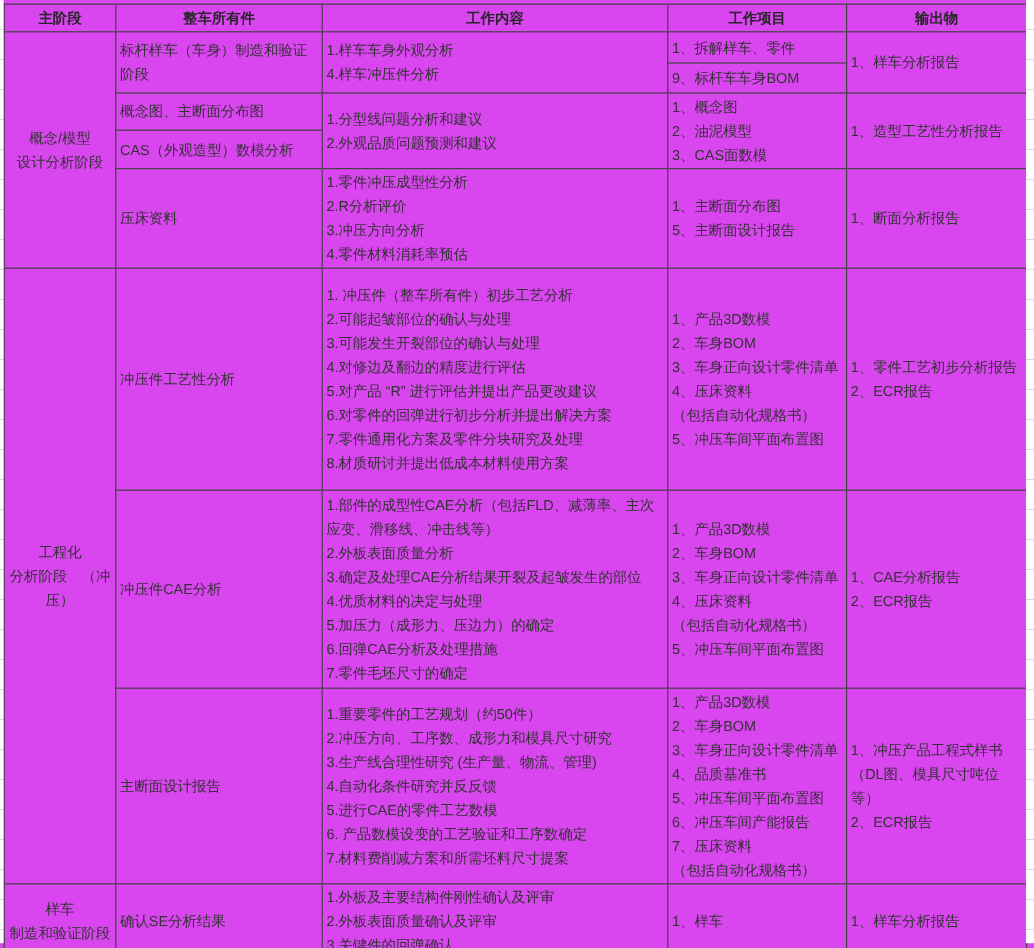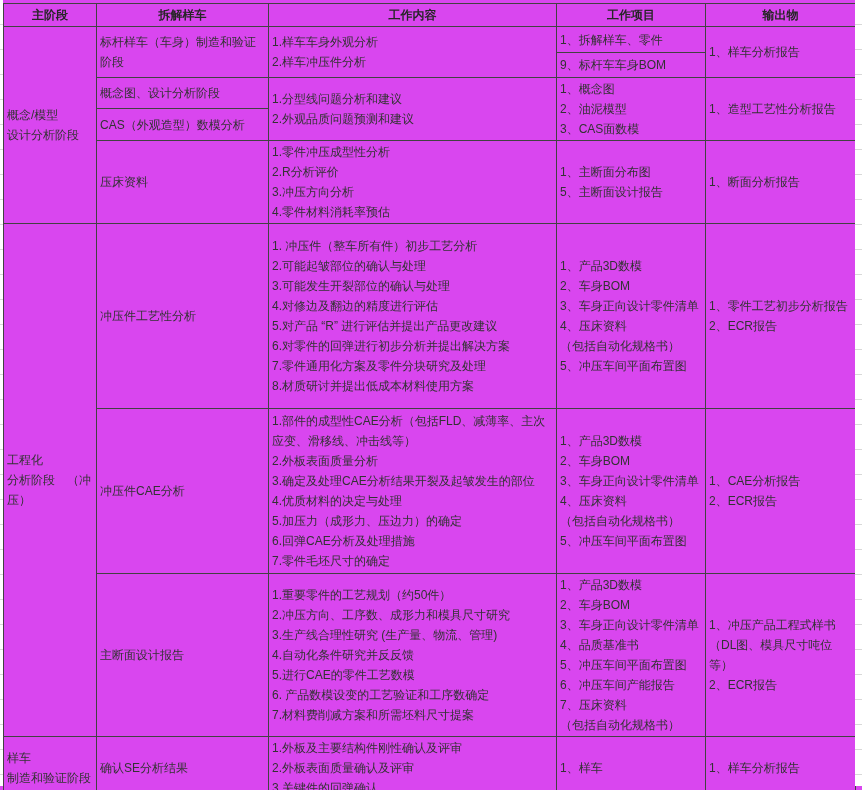--- a/index.html
+++ b/index.html
@@ -36,21 +36,21 @@
     word-break: break-all;
     overflow: hidden;
   }
   table.se-table th {
     font-weight: bold;
     color: #262626;
     text-align: center;
     white-space: nowrap;
   }
   td.phase {
-    text-align: left;
+    text-align: center;
   }
   td.left { text-align: left; }
   tr.h22 { height: 22px; }
   tr.h26 { height: 26px; }
   tr.h25 { height: 25px; }
   tr.h31 { height: 31px; }
   tr.h32 { height: 32px; }
   tr.h75 { height: 75px; }
   tr.h185 { height: 185px; }
   tr.h165 { height: 165px; }
@@ -80,40 +80,40 @@
       <col style="width:93px">
       <col style="width:172px">
       <col style="width:288px">
       <col style="width:149px">
       <col style="width:150px">
     </colgroup>
 
     <tbody>
         <tr class="h22">
       <th>主阶段</th>
-      <th>拆解样车</th>
+      <th>整车所有件</th>
       <th>工作内容</th>
       <th>工作项目</th>
       <th>输出物</th>
     </tr>
 
     <tr class="h26">
       <td class="phase" rowspan="5">概念/模型
 设计分析阶段</td>
       <td class="left" rowspan="2">标杆样车（车身）制造和验证阶段</td>
       <td class="left" rowspan="2">1.样车车身外观分析
-2.样车冲压件分析</td>
+4.样车冲压件分析</td>
       <td class="left">1、拆解样车、零件</td>
       <td class="left" rowspan="2">1、样车分析报告</td>
     </tr>
     <tr class="h25">
       <td class="left">9、标杆车车身BOM</td>
     </tr>
     <tr class="h31">
-      <td class="left">概念图、设计分析阶段</td>
+      <td class="left">概念图、主断面分布图</td>
       <td class="left" rowspan="2">1.分型线问题分析和建议
 2.外观品质问题预测和建议</td>
       <td class="left" rowspan="2">1、概念图
 2、油泥模型
 3、CAS面数模</td>
       <td class="left" rowspan="2">1、造型工艺性分析报告</td>
     </tr>
     <tr class="h32">
       <td class="left">CAS（外观造型）数模分析</td>
     </tr>

